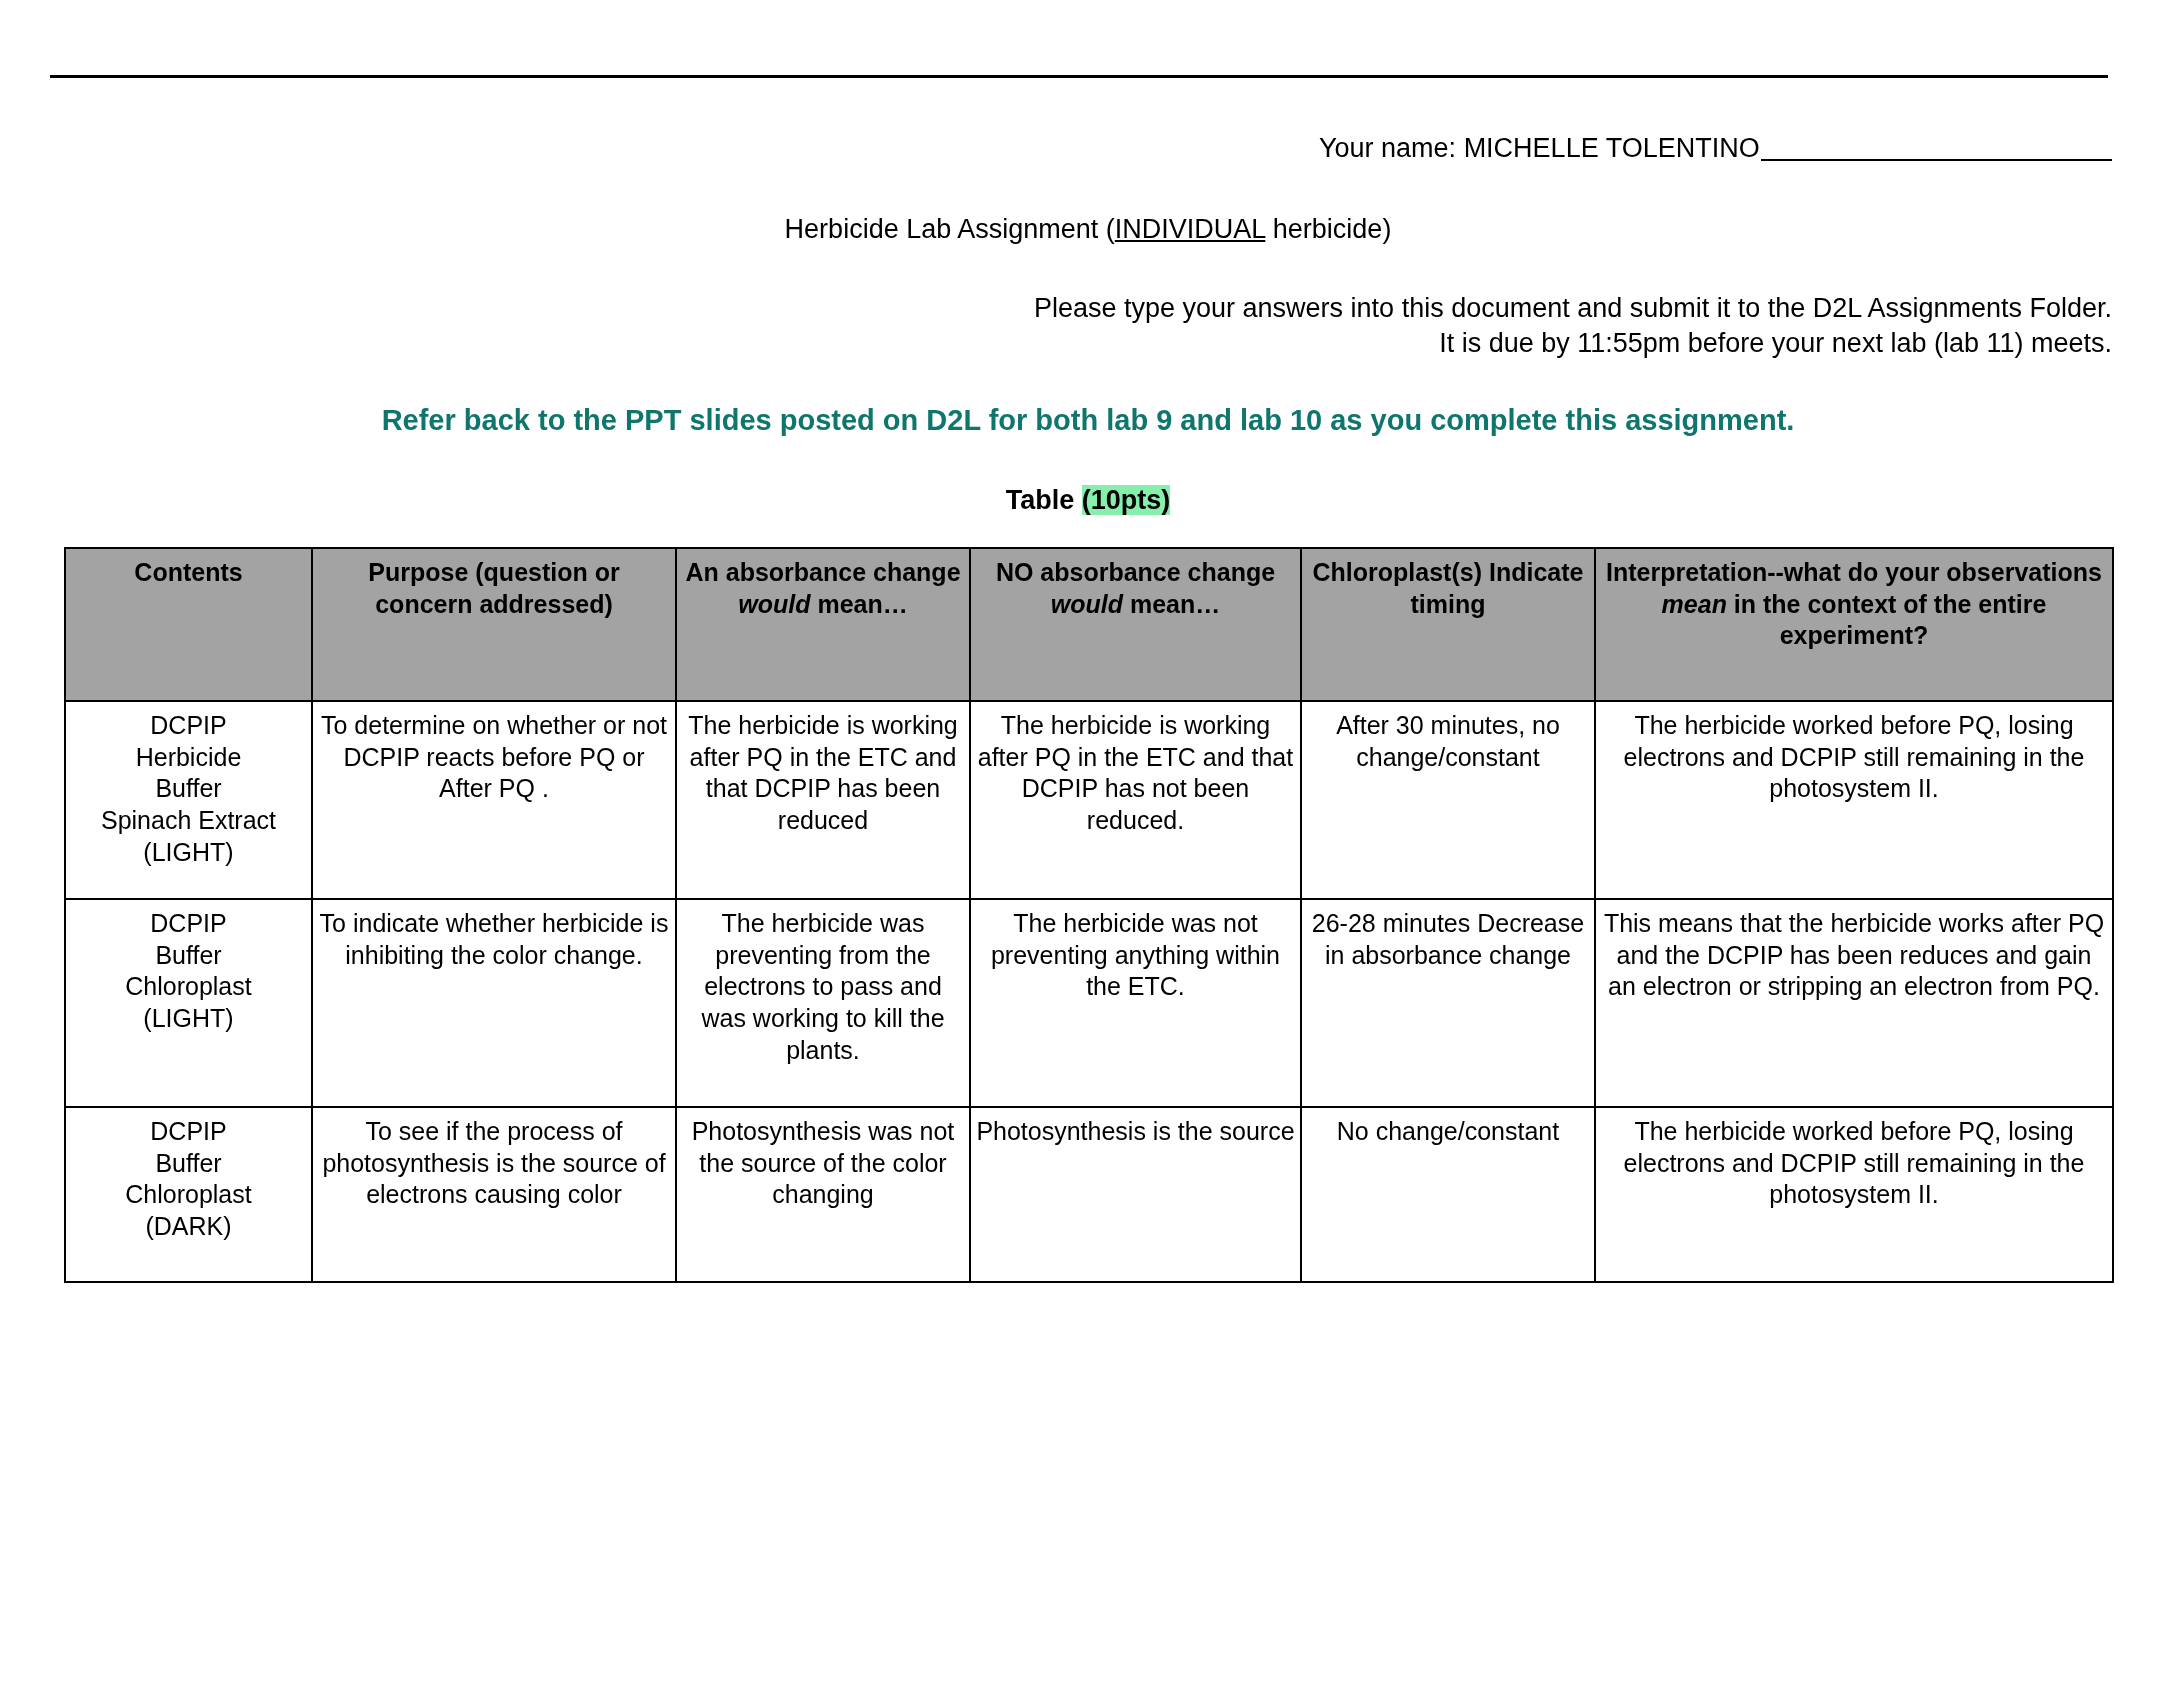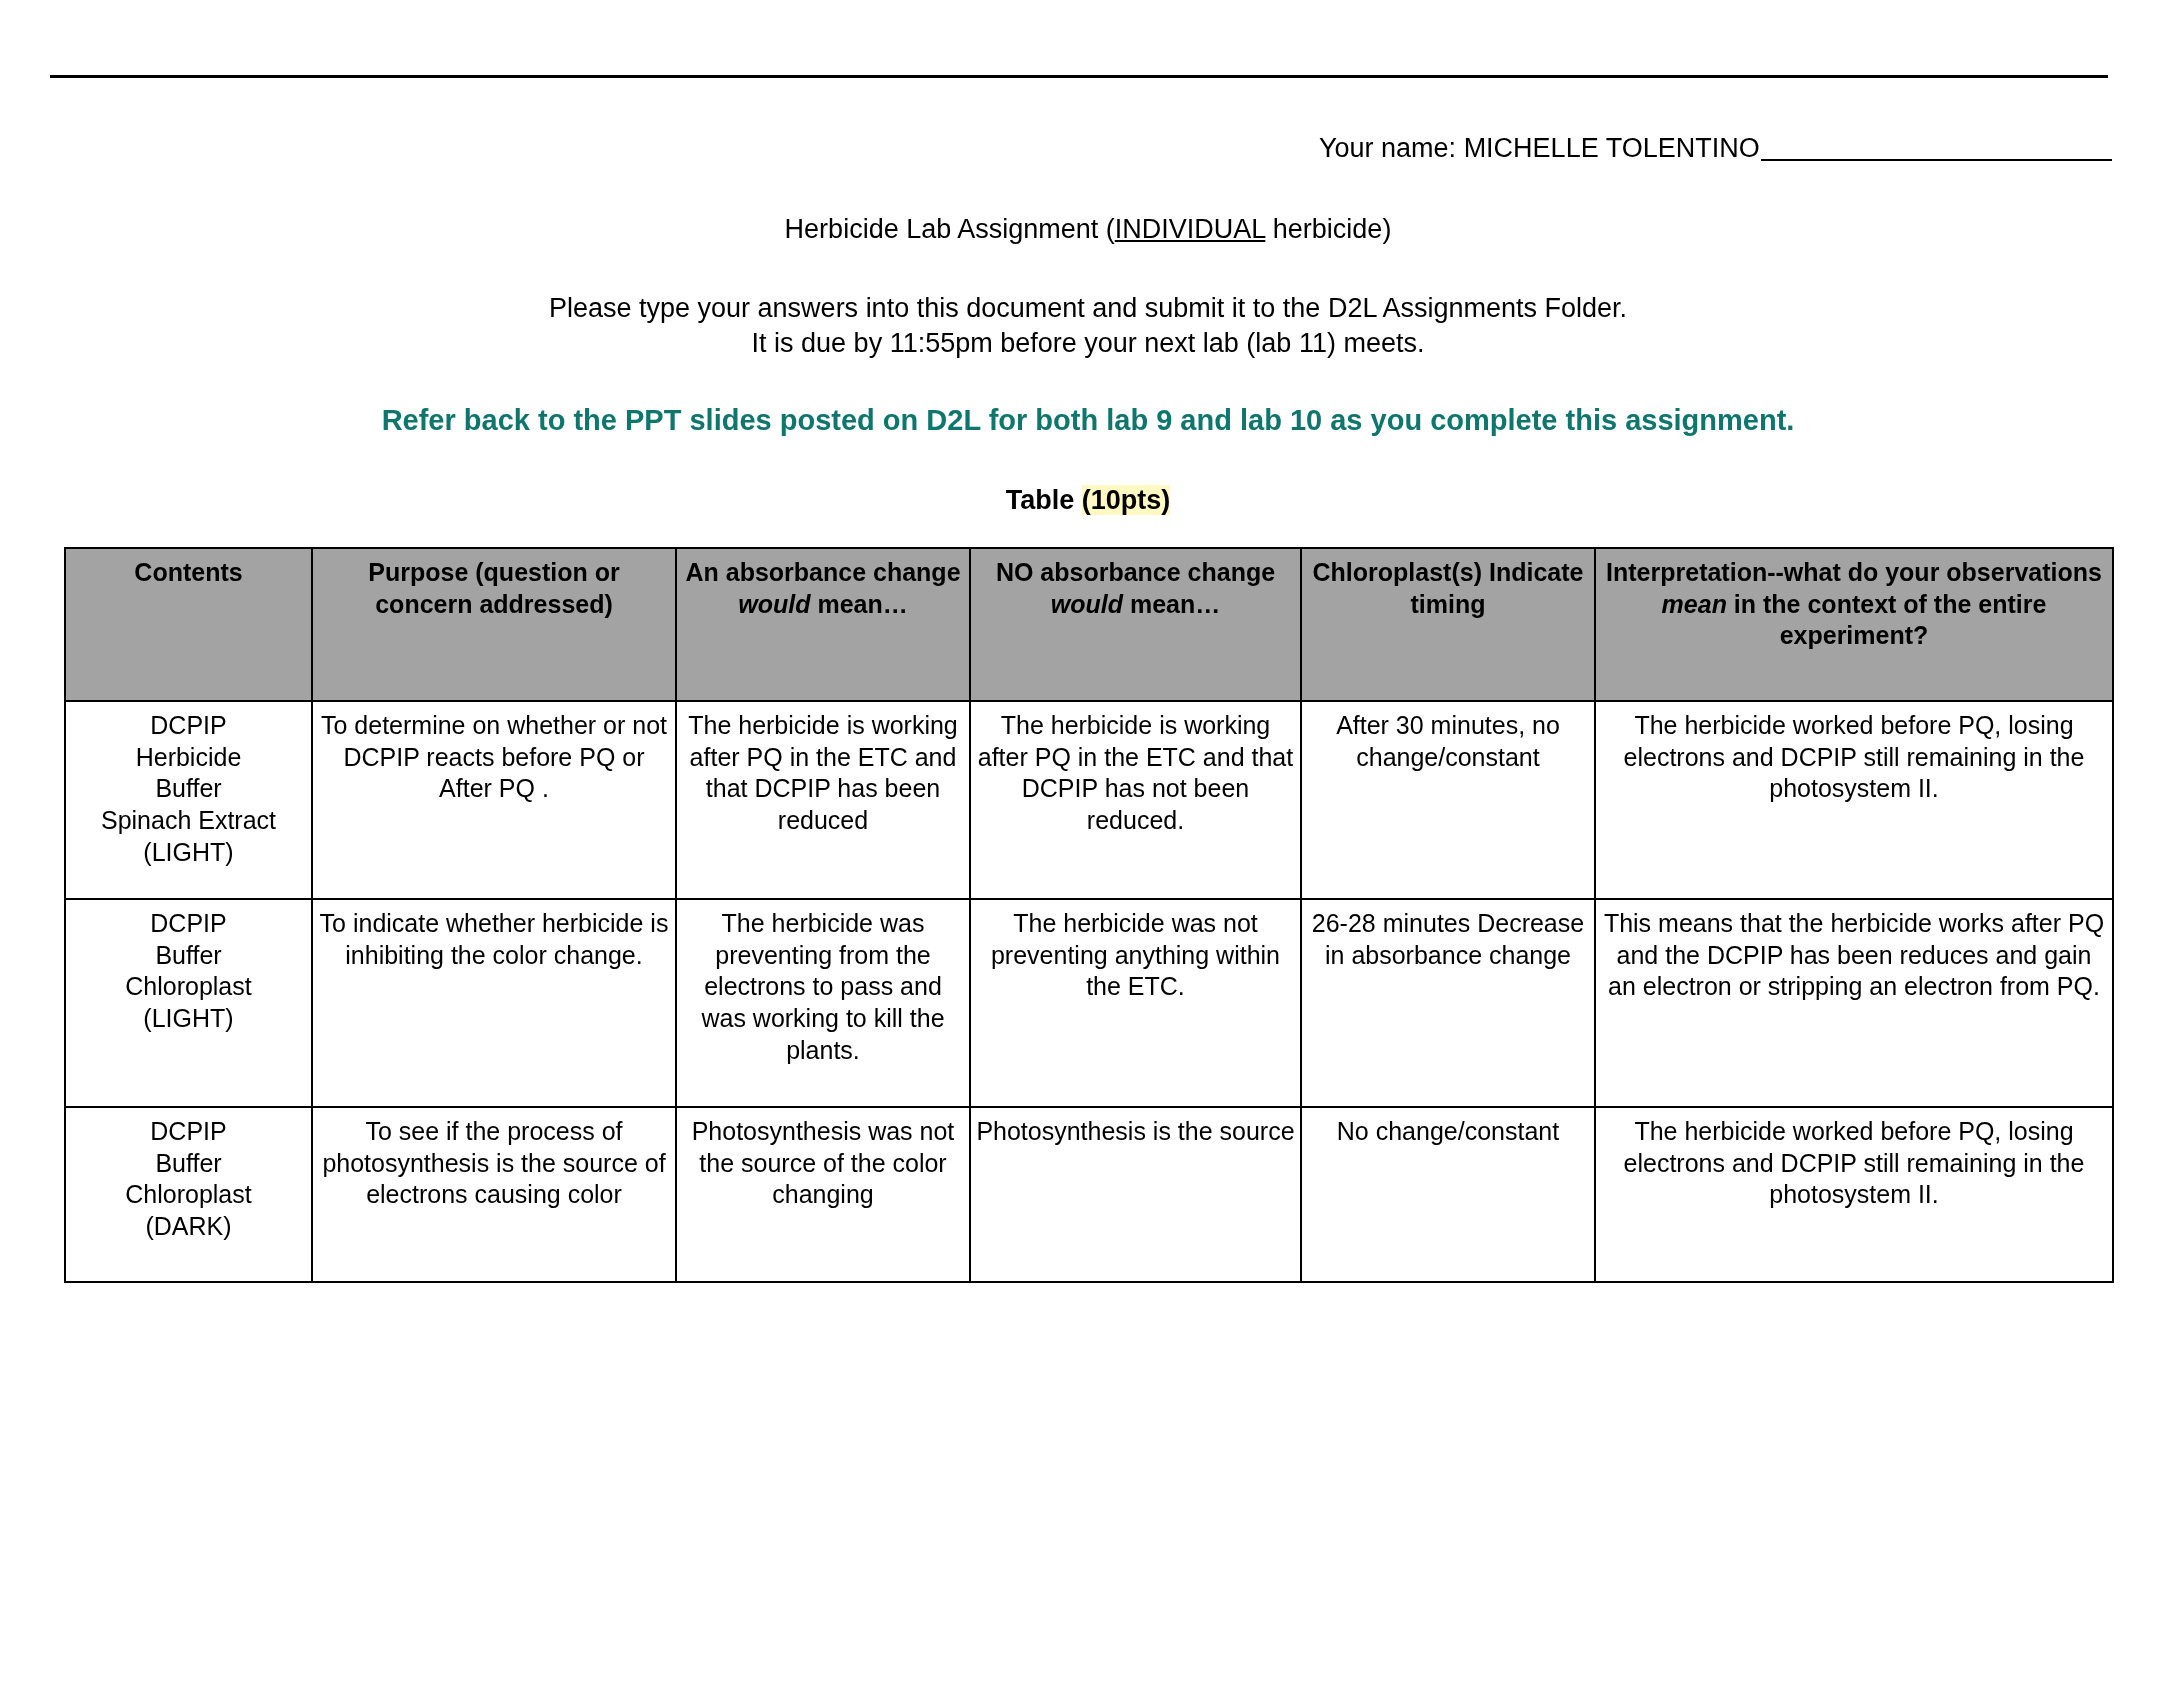--- a/index.html
+++ b/index.html
@@ -63,21 +63,21 @@
   .spacer-4 { height: 44px; }
 
   .title-line {
     text-align: center;
     font-size: 27px;
     line-height: 1.25;
   }
   .title-line .ul { text-decoration: underline; }
 
   .instr {
-    text-align: center;
+    text-align: right;
     font-size: 27px;
     line-height: 1.3;
   }
   .instr-bold {
     text-align: center;
     font-size: 27px;
     line-height: 1.3;
     font-weight: bold;
   }
 
@@ -88,21 +88,21 @@
     font-weight: bold;
     color: #0f766e;
   }
 
   .table-caption {
     text-align: center;
     font-size: 27px;
     font-weight: bold;
     line-height: 1.25;
   }
-  .hl { background: #fef9c3; }
+  .hl { background: #86efac; }
 
   
   table.lab-table {
     border-collapse: collapse;
     width: 2048px;
     table-layout: fixed;
     margin-top: 29px;
   }
   table.lab-table th,
   table.lab-table td {

